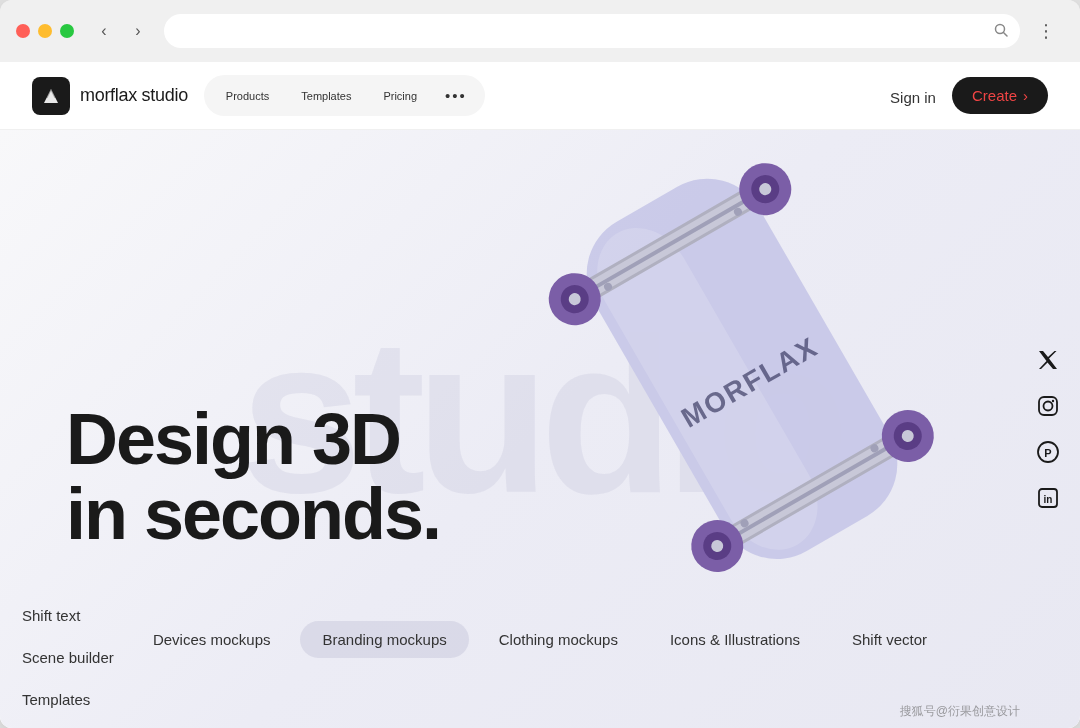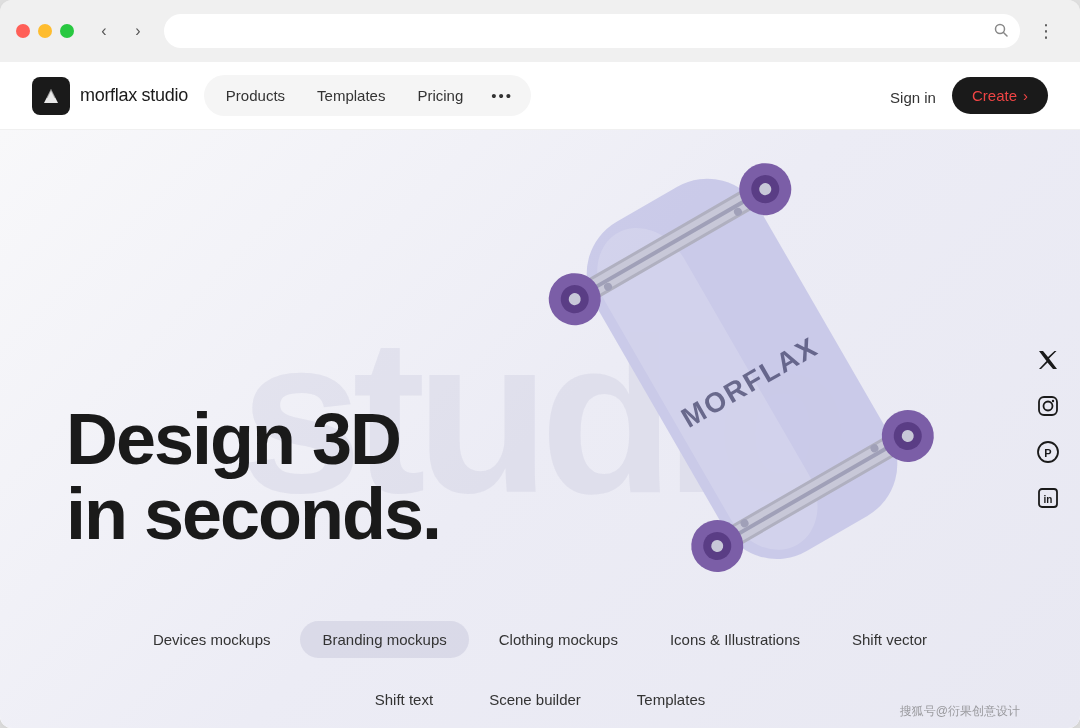--- a/index.html
+++ b/index.html
@@ -162,21 +162,21 @@
       background: #f5f5f5;
       border-radius: 24px;
       padding: 6px 8px;
       display: flex;
       align-items: center;
       gap: 4px;
     }
 
     .nav-link {
       padding: 6px 14px;
-      font-size: 15px;
+      font-size: 11px;
       color: #333;
       cursor: pointer;
       border-radius: 18px;
       white-space: nowrap;
     }
 
     .nav-dots {
       padding: 6px 10px;
       color: #333;
       font-size: 15px;
@@ -279,22 +279,23 @@
       z-index: 10;
     }
 
     .categories-row2 {
       position: absolute;
       bottom: 10px;
       left: 0;
       right: 0;
       display: flex;
       justify-content: center;
-      gap: 12px;
+      gap: 5px;
       z-index: 10;
+      flex-direction: column;
     }
 
     .cat-pill {
       padding: 10px 22px;
       border-radius: 24px;
       font-size: 15px;
       color: #333;
       cursor: pointer;
       white-space: nowrap;
       background: transparent;

